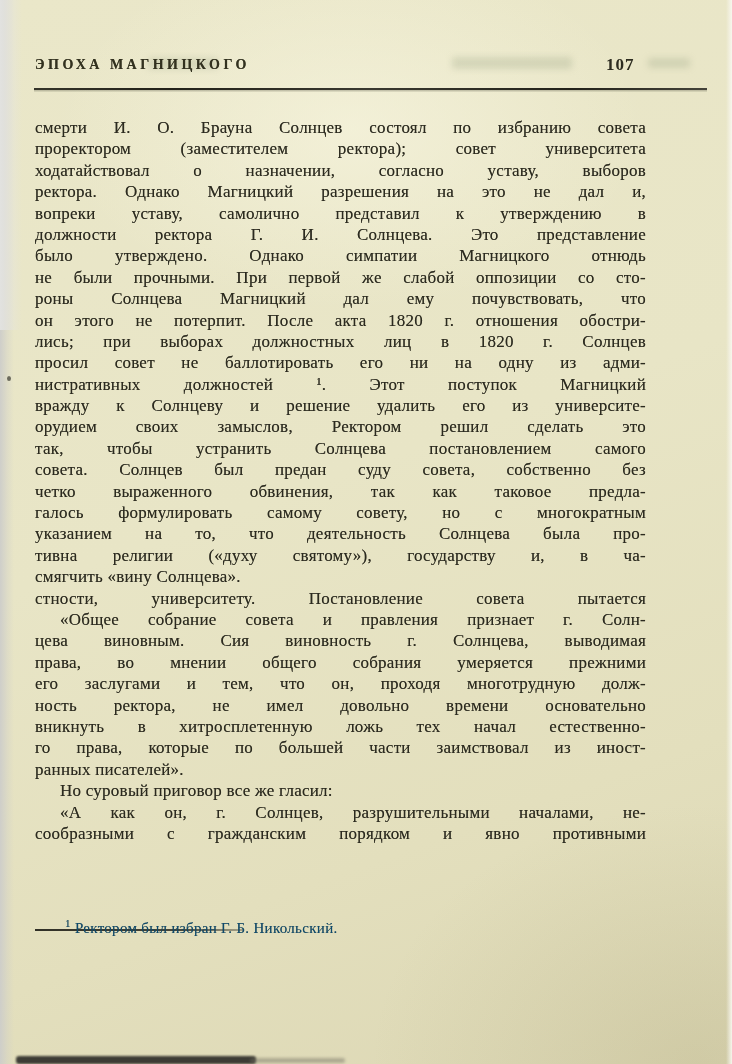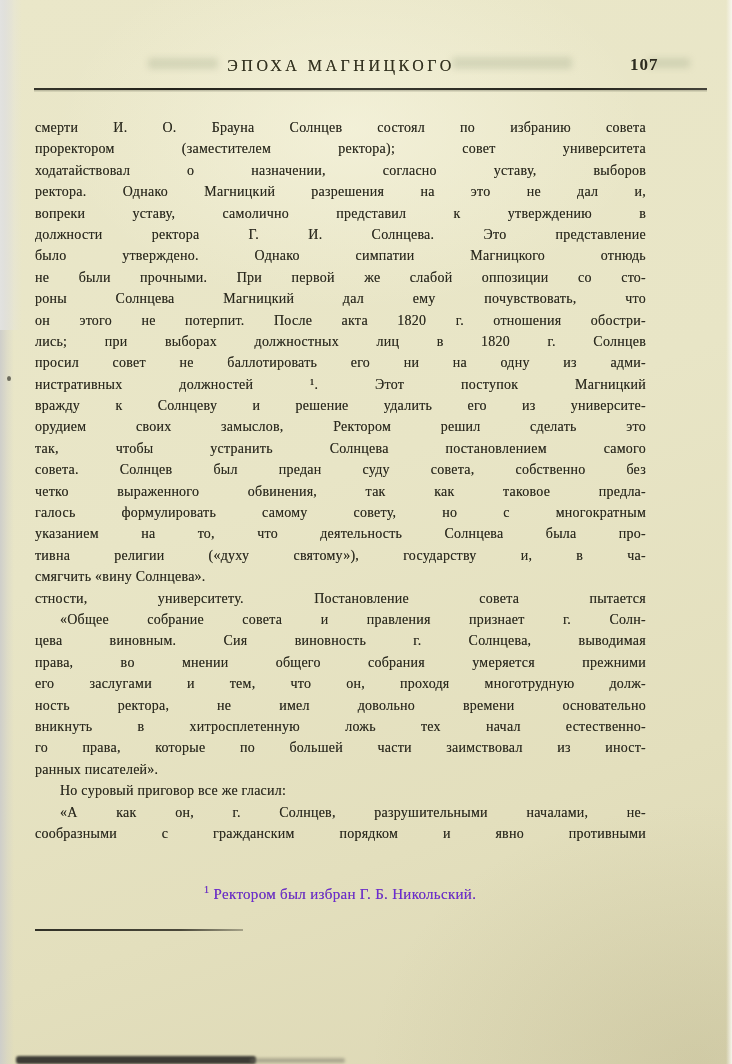--- a/index.html
+++ b/index.html
@@ -36,58 +36,57 @@
     position:absolute;left:7px;top:376px;width:4px;height:5px;
     background:#6b6a5c;border-radius:50%;
   }
   
   .ghost{position:absolute;background:rgba(152,160,128,0.28);filter:blur(3px);border-radius:2px;}
   .ghost.g1{left:148px;top:58px;width:70px;height:11px;}
   .ghost.g2{left:452px;top:57px;width:120px;height:12px;}
   .ghost.g3{left:648px;top:58px;width:42px;height:10px;}
   
   .running-title{
-    position:absolute;left:35px;top:57px;width:612px;text-align:center;
-    font-size:16px;font-weight:normal;letter-spacing:3.5px;color:#32311f;
+    position:absolute;left:35px;top:57px;width:612px;text-align:left;
+    font-size:14px;font-weight:bold;letter-spacing:3.5px;color:#32311f;
     text-shadow:0 0 0.6px rgba(50,49,31,0.6);
   }
   .page-number{
     position:absolute;left:606px;top:55px;width:40px;text-align:left;
-    font-size:17px;font-weight:bold;color:#2d2c20;letter-spacing:1px;margin-left:24px;
+    font-size:17px;font-weight:bold;color:#2d2c20;letter-spacing:1px;
   }
   .header-rule{
     position:absolute;left:34px;top:88px;width:673px;height:2px;
     background:linear-gradient(to right,#35342a 0%,#23221a 20%,#3a3930 50%,#23221a 80%,#44433a 100%);
     box-shadow:0 1.5px 0 rgba(60,58,44,0.25);
   }
   
   .body-text{
     position:absolute;left:35px;top:117px;width:611px;
     color:#2b2a1f;
   }
   .line{
-    font-size:14px;line-height:21.4px;height:21.4px;
+    font-size:17px;line-height:21.4px;height:21.4px;
     letter-spacing:0.25px;
     text-align:justify;text-align-last:justify;
     white-space:normal;overflow:visible;
     text-shadow:0 0 0.5px rgba(43,42,31,0.55);
   }
   .line.no-just{text-align-last:left;}
   .line.first-indent{text-indent:25px;}
   sup{font-size:11px;line-height:0;}
   
   .footnote-rule{
     position:absolute;left:35px;top:929px;width:208px;height:2px;
     background:linear-gradient(to right,#302f26,#4a483a 70%,rgba(74,72,58,0.4));
   }
   .footnote{
-    position:absolute;left:35px;top:886px;width:580px;
-    font-size:15px;color:#6d28d9;letter-spacing:0.3px;
+    position:absolute;left:35px;top:920px;width:580px;
+    font-size:15px;color:#0c4a6e;letter-spacing:0.3px;
     text-shadow:0 0 0.5px rgba(51,50,31,0.5);
-    text-align:center;
   }
   .footnote .fn-indent{display:inline-block;width:30px;}
 </style>
 </head>
 <body>
 
 <div class="edge-left"></div>
 <div class="edge-left-top"></div>
 <div class="edge-right"></div>
 <div class="edge-bottom-dark"></div>

